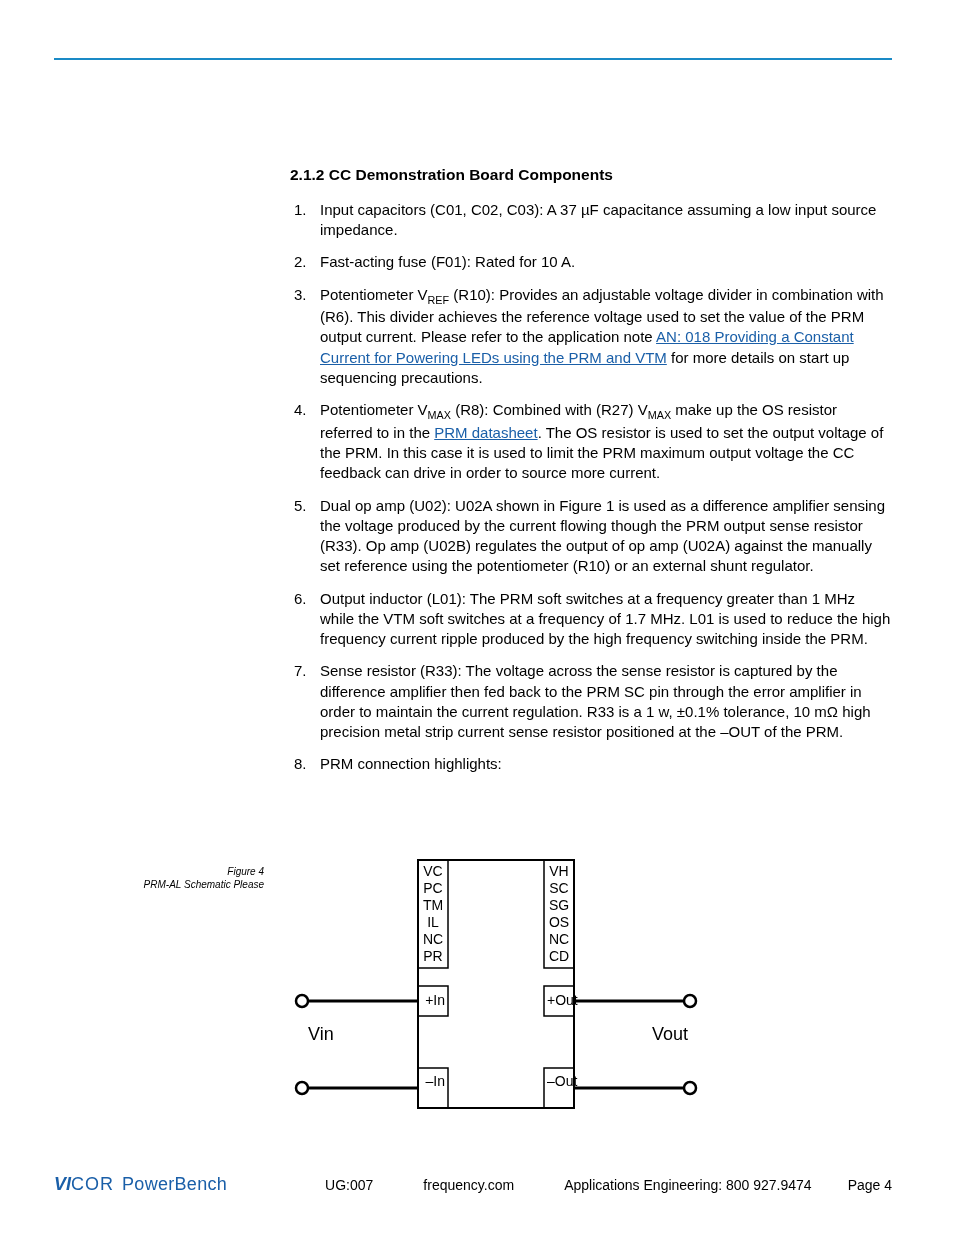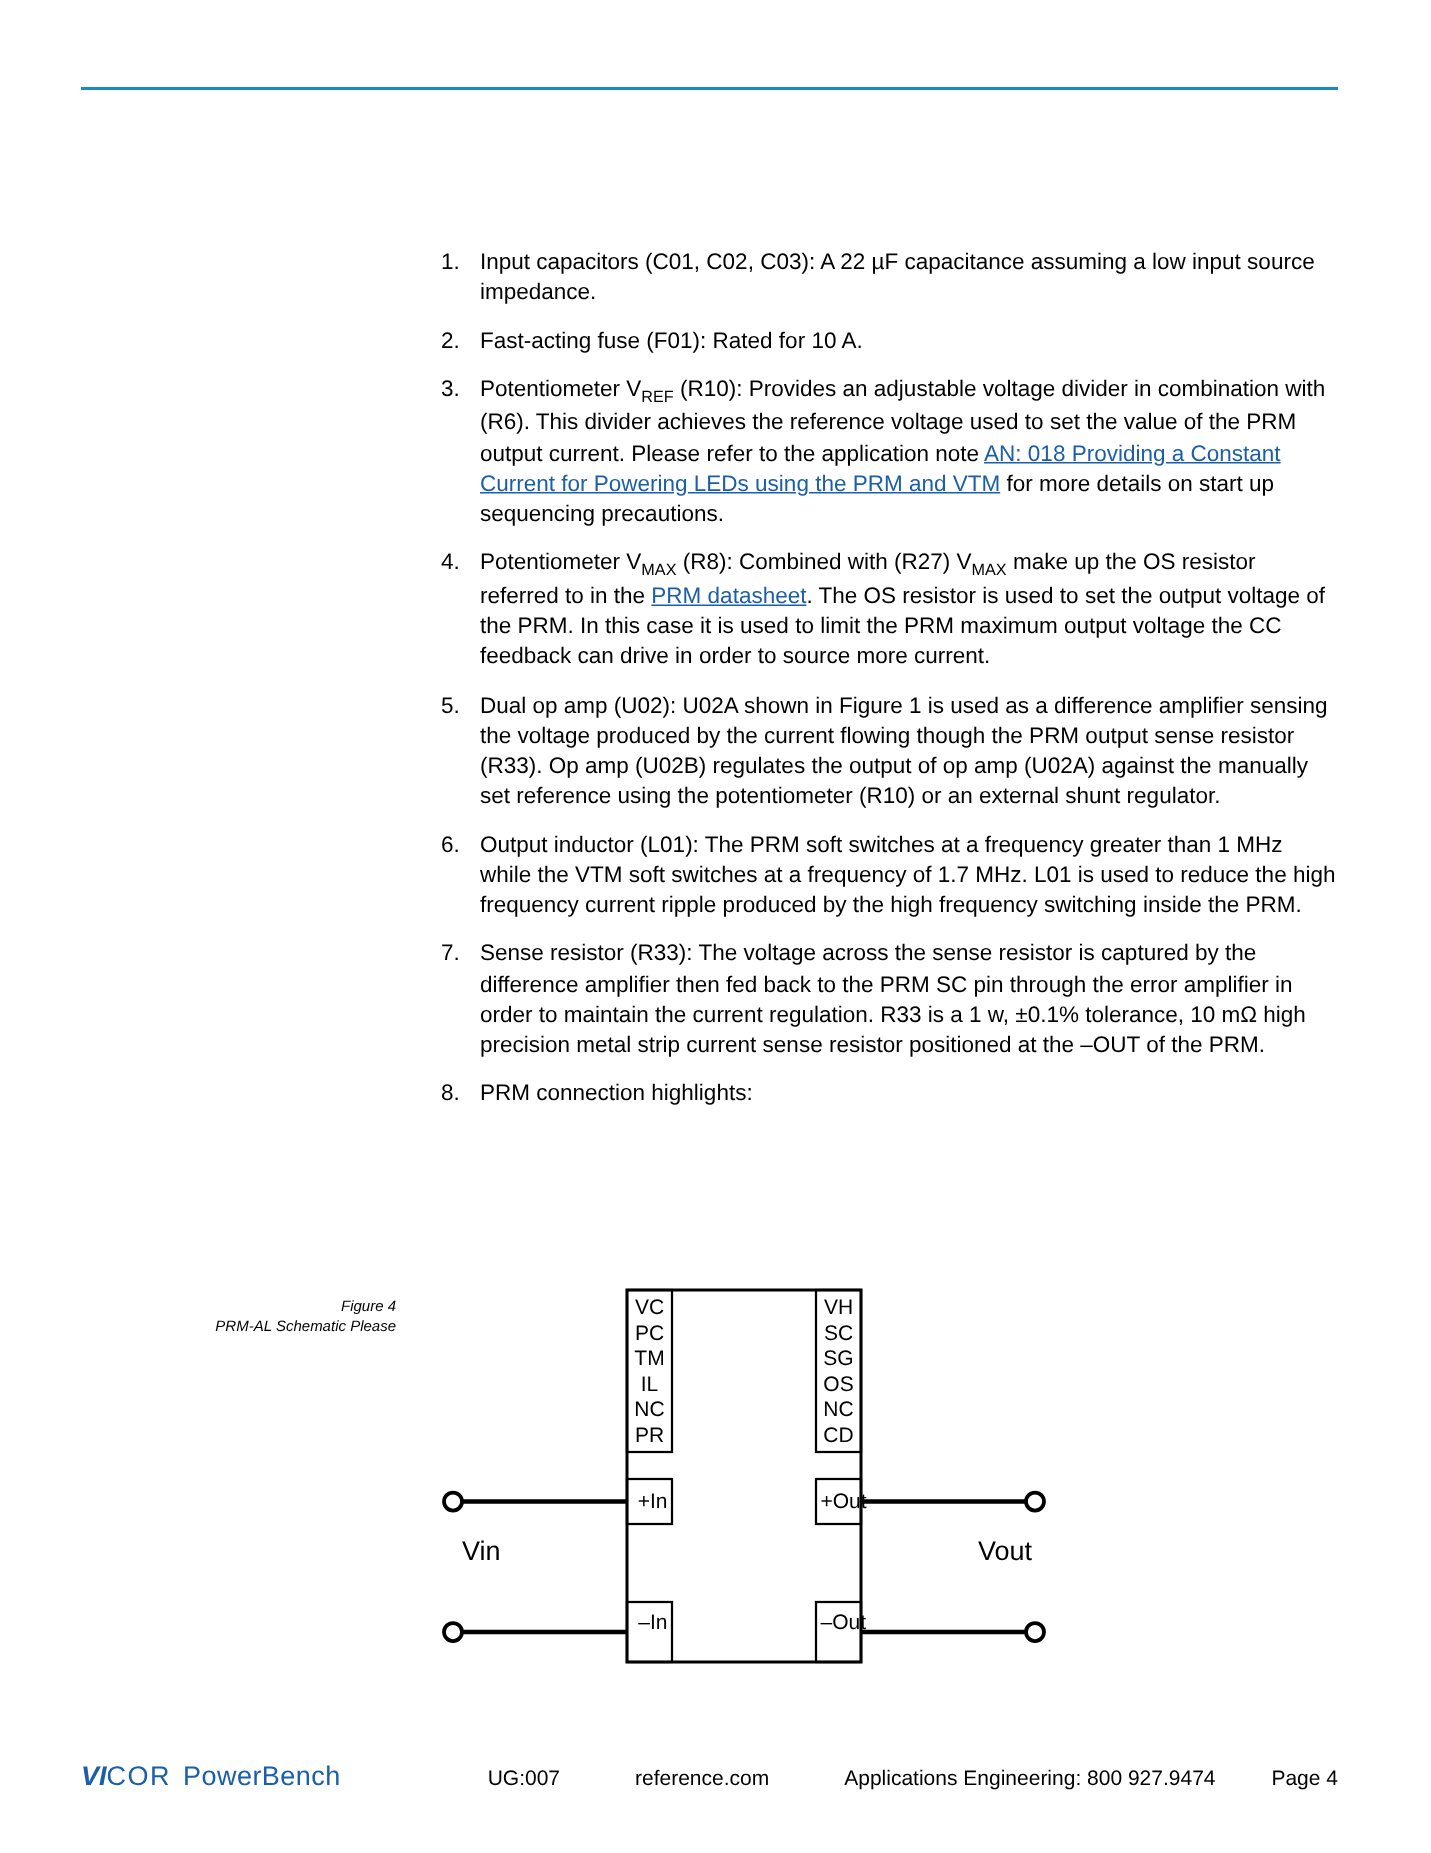--- a/index.html
+++ b/index.html
@@ -94,24 +94,25 @@
   .ft-ae { margin-left: 50px; }
   .ft-pg { margin-left: auto; }
   svg text { font-family: Arial, sans-serif; }
 </style>
 </head>
 <body>
 
 <div class="top-rule"></div>
 
 <div class="content">
+  <div class="section-head">2.1.2 CC Demonstration Board Components</div>
   <ol class="list">
     <li>
       <span class="num">1.</span>
-      <span class="txt">Input capacitors (C01, C02, C03): A 22 µF capacitance assuming a low input source impedance.</span>
+      <span class="txt">Input capacitors (C01, C02, C03): A 37 µF capacitance assuming a low input source impedance.</span>
     </li>
     <li>
       <span class="num">2.</span>
       <span class="txt">Fast-acting fuse (F01): Rated for 10 A.</span>
     </li>
     <li>
       <span class="num">3.</span>
       <span class="txt">
         <span>Potentiometer V</span><span class="sub">REF</span><span> (R10): Provides an adjustable voltage divider in combination with (R6). This divider achieves the reference voltage used to set the value of the PRM output current. Please refer to the application note </span><a class="link">AN: 018 Providing a Constant Current for Powering LEDs using the PRM and VTM</a><span> for more details on start up sequencing precautions.</span>
       </span>
@@ -196,16 +197,16 @@
     <text x="362" y="182" font-size="18">Vout</text>
   </svg>
 </div>
 
 <div class="footer">
   <span class="logo">
     <span class="vi">VI</span><span class="cor">COR</span>
     <span class="pb">PowerBench</span>
   </span>
   <span class="ft-ug">UG:007</span>
-  <span class="ft-url">reference.com</span>
+  <span class="ft-url">frequency.com</span>
   <span class="ft-ae">Applications Engineering: 800 927.9474</span>
   <span class="ft-pg">Page 4</span>
 </div>
 
 </body></html>

